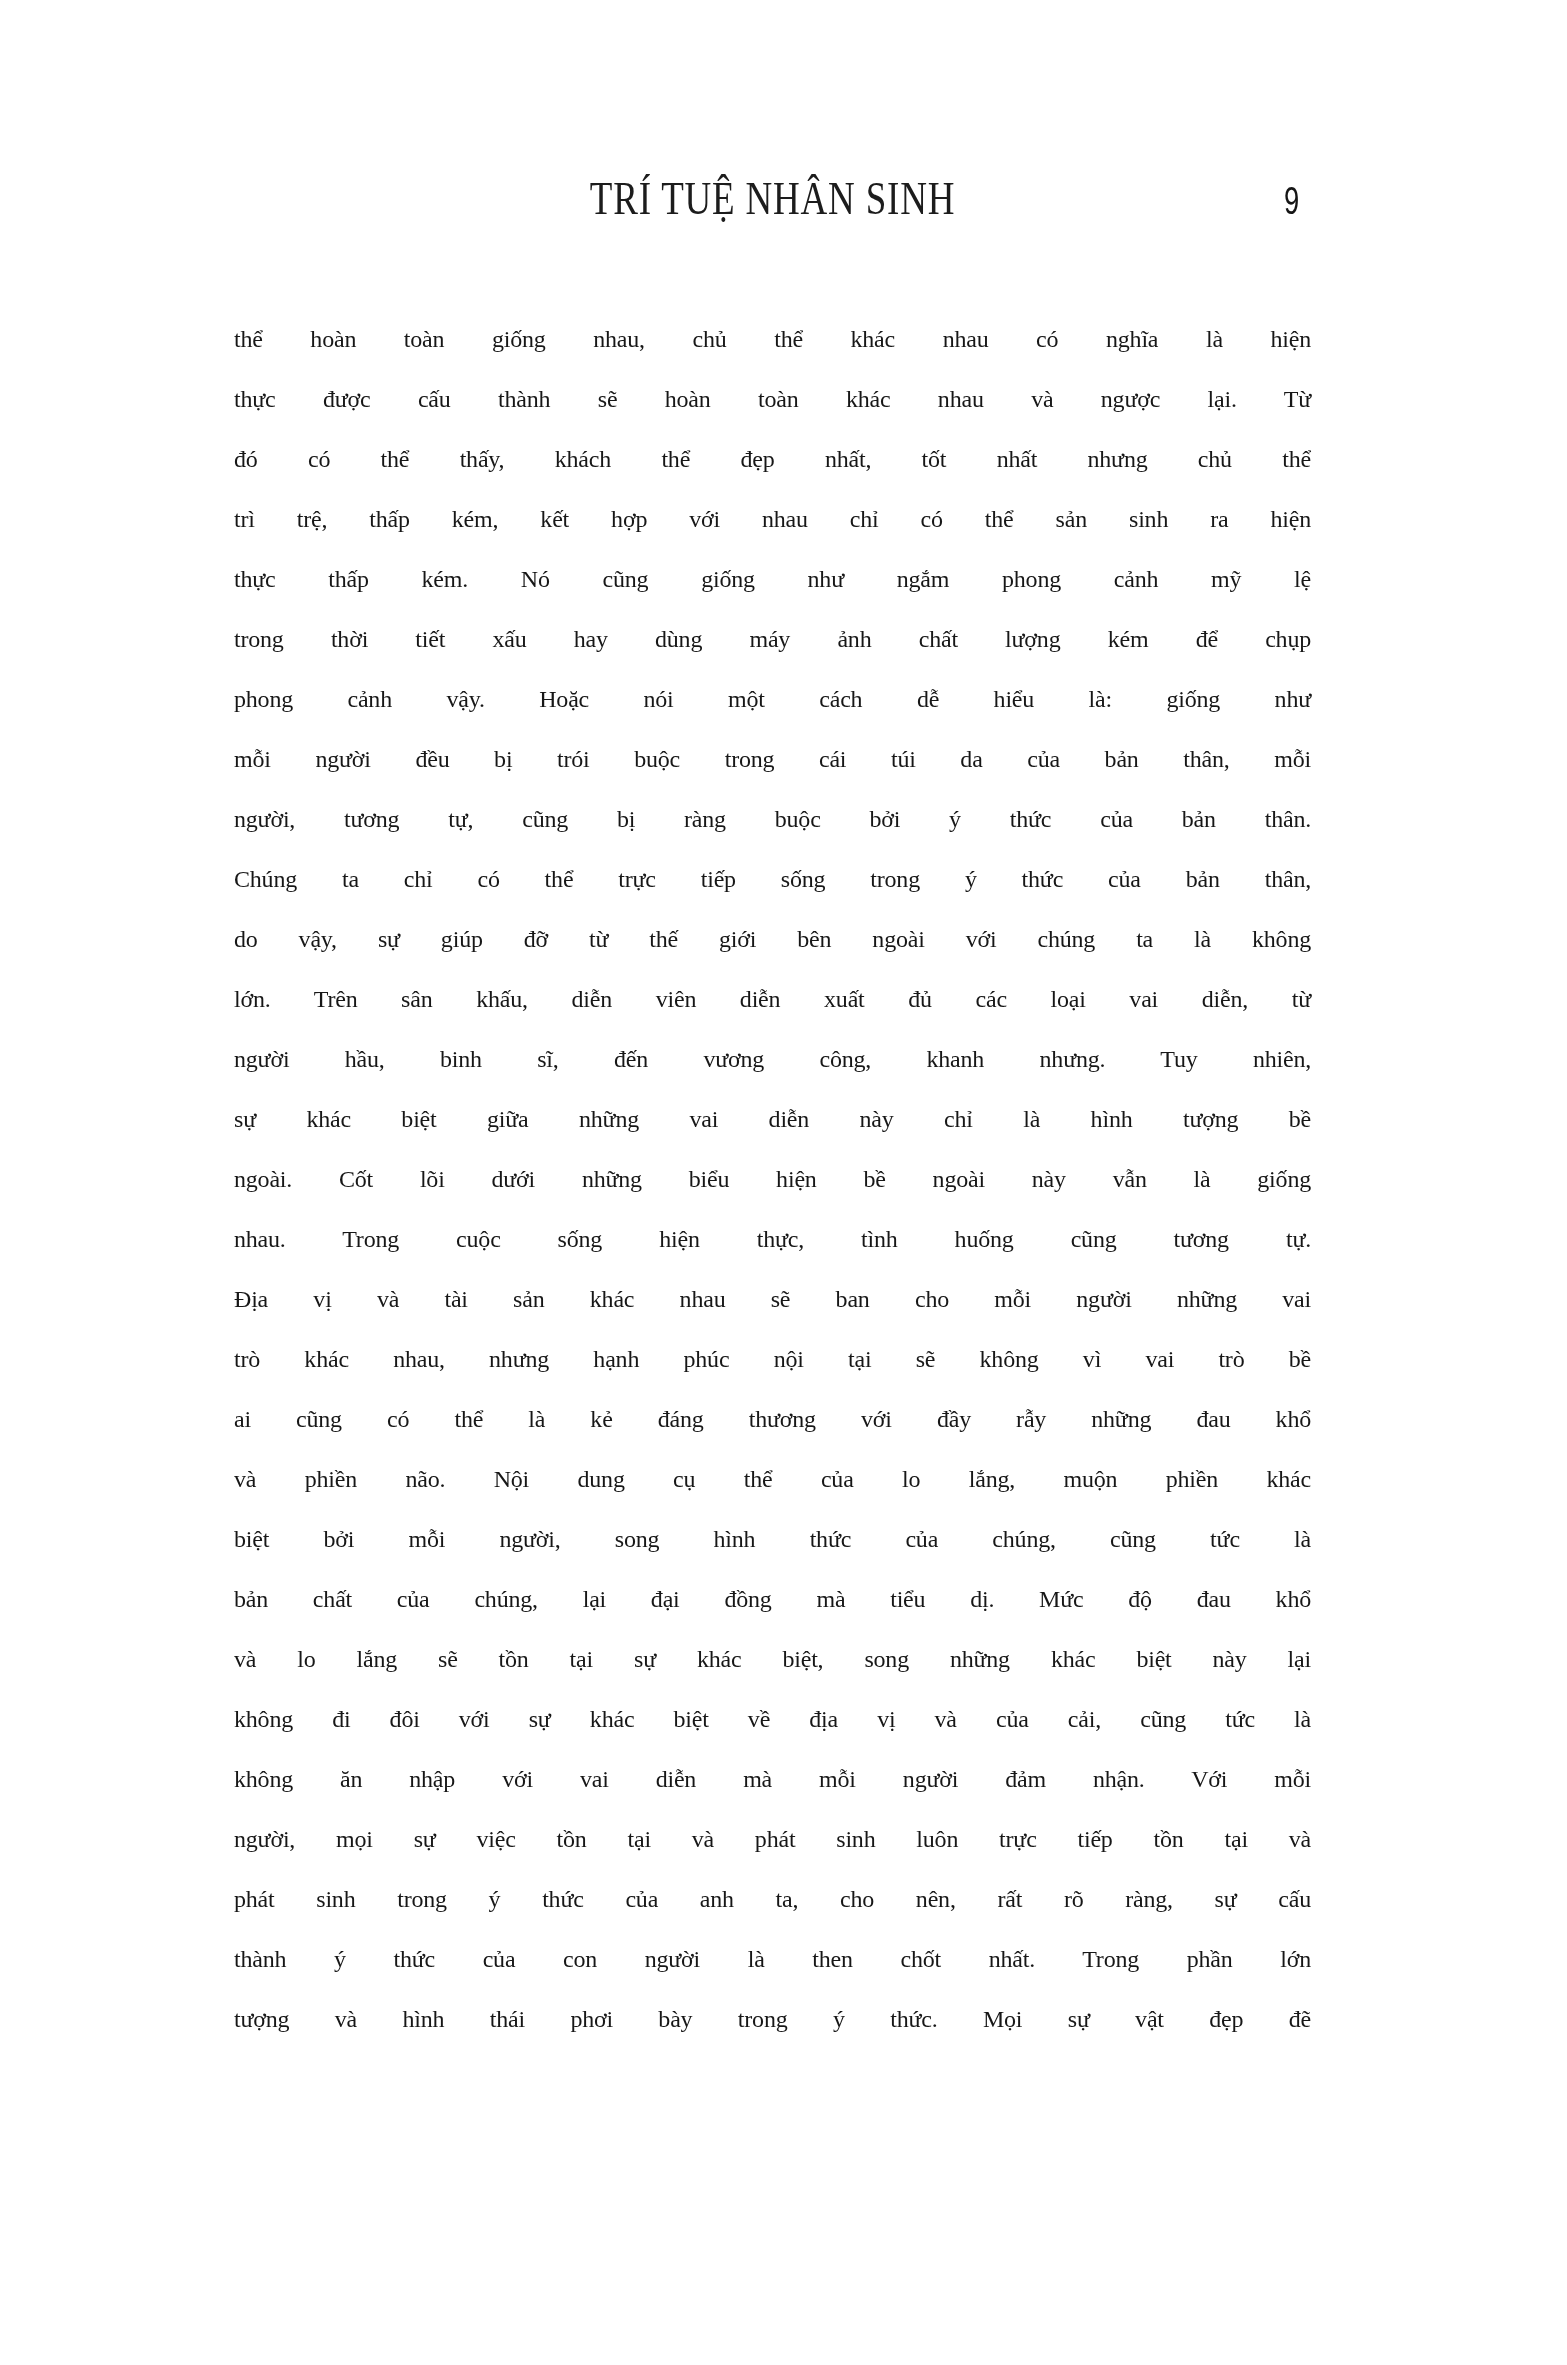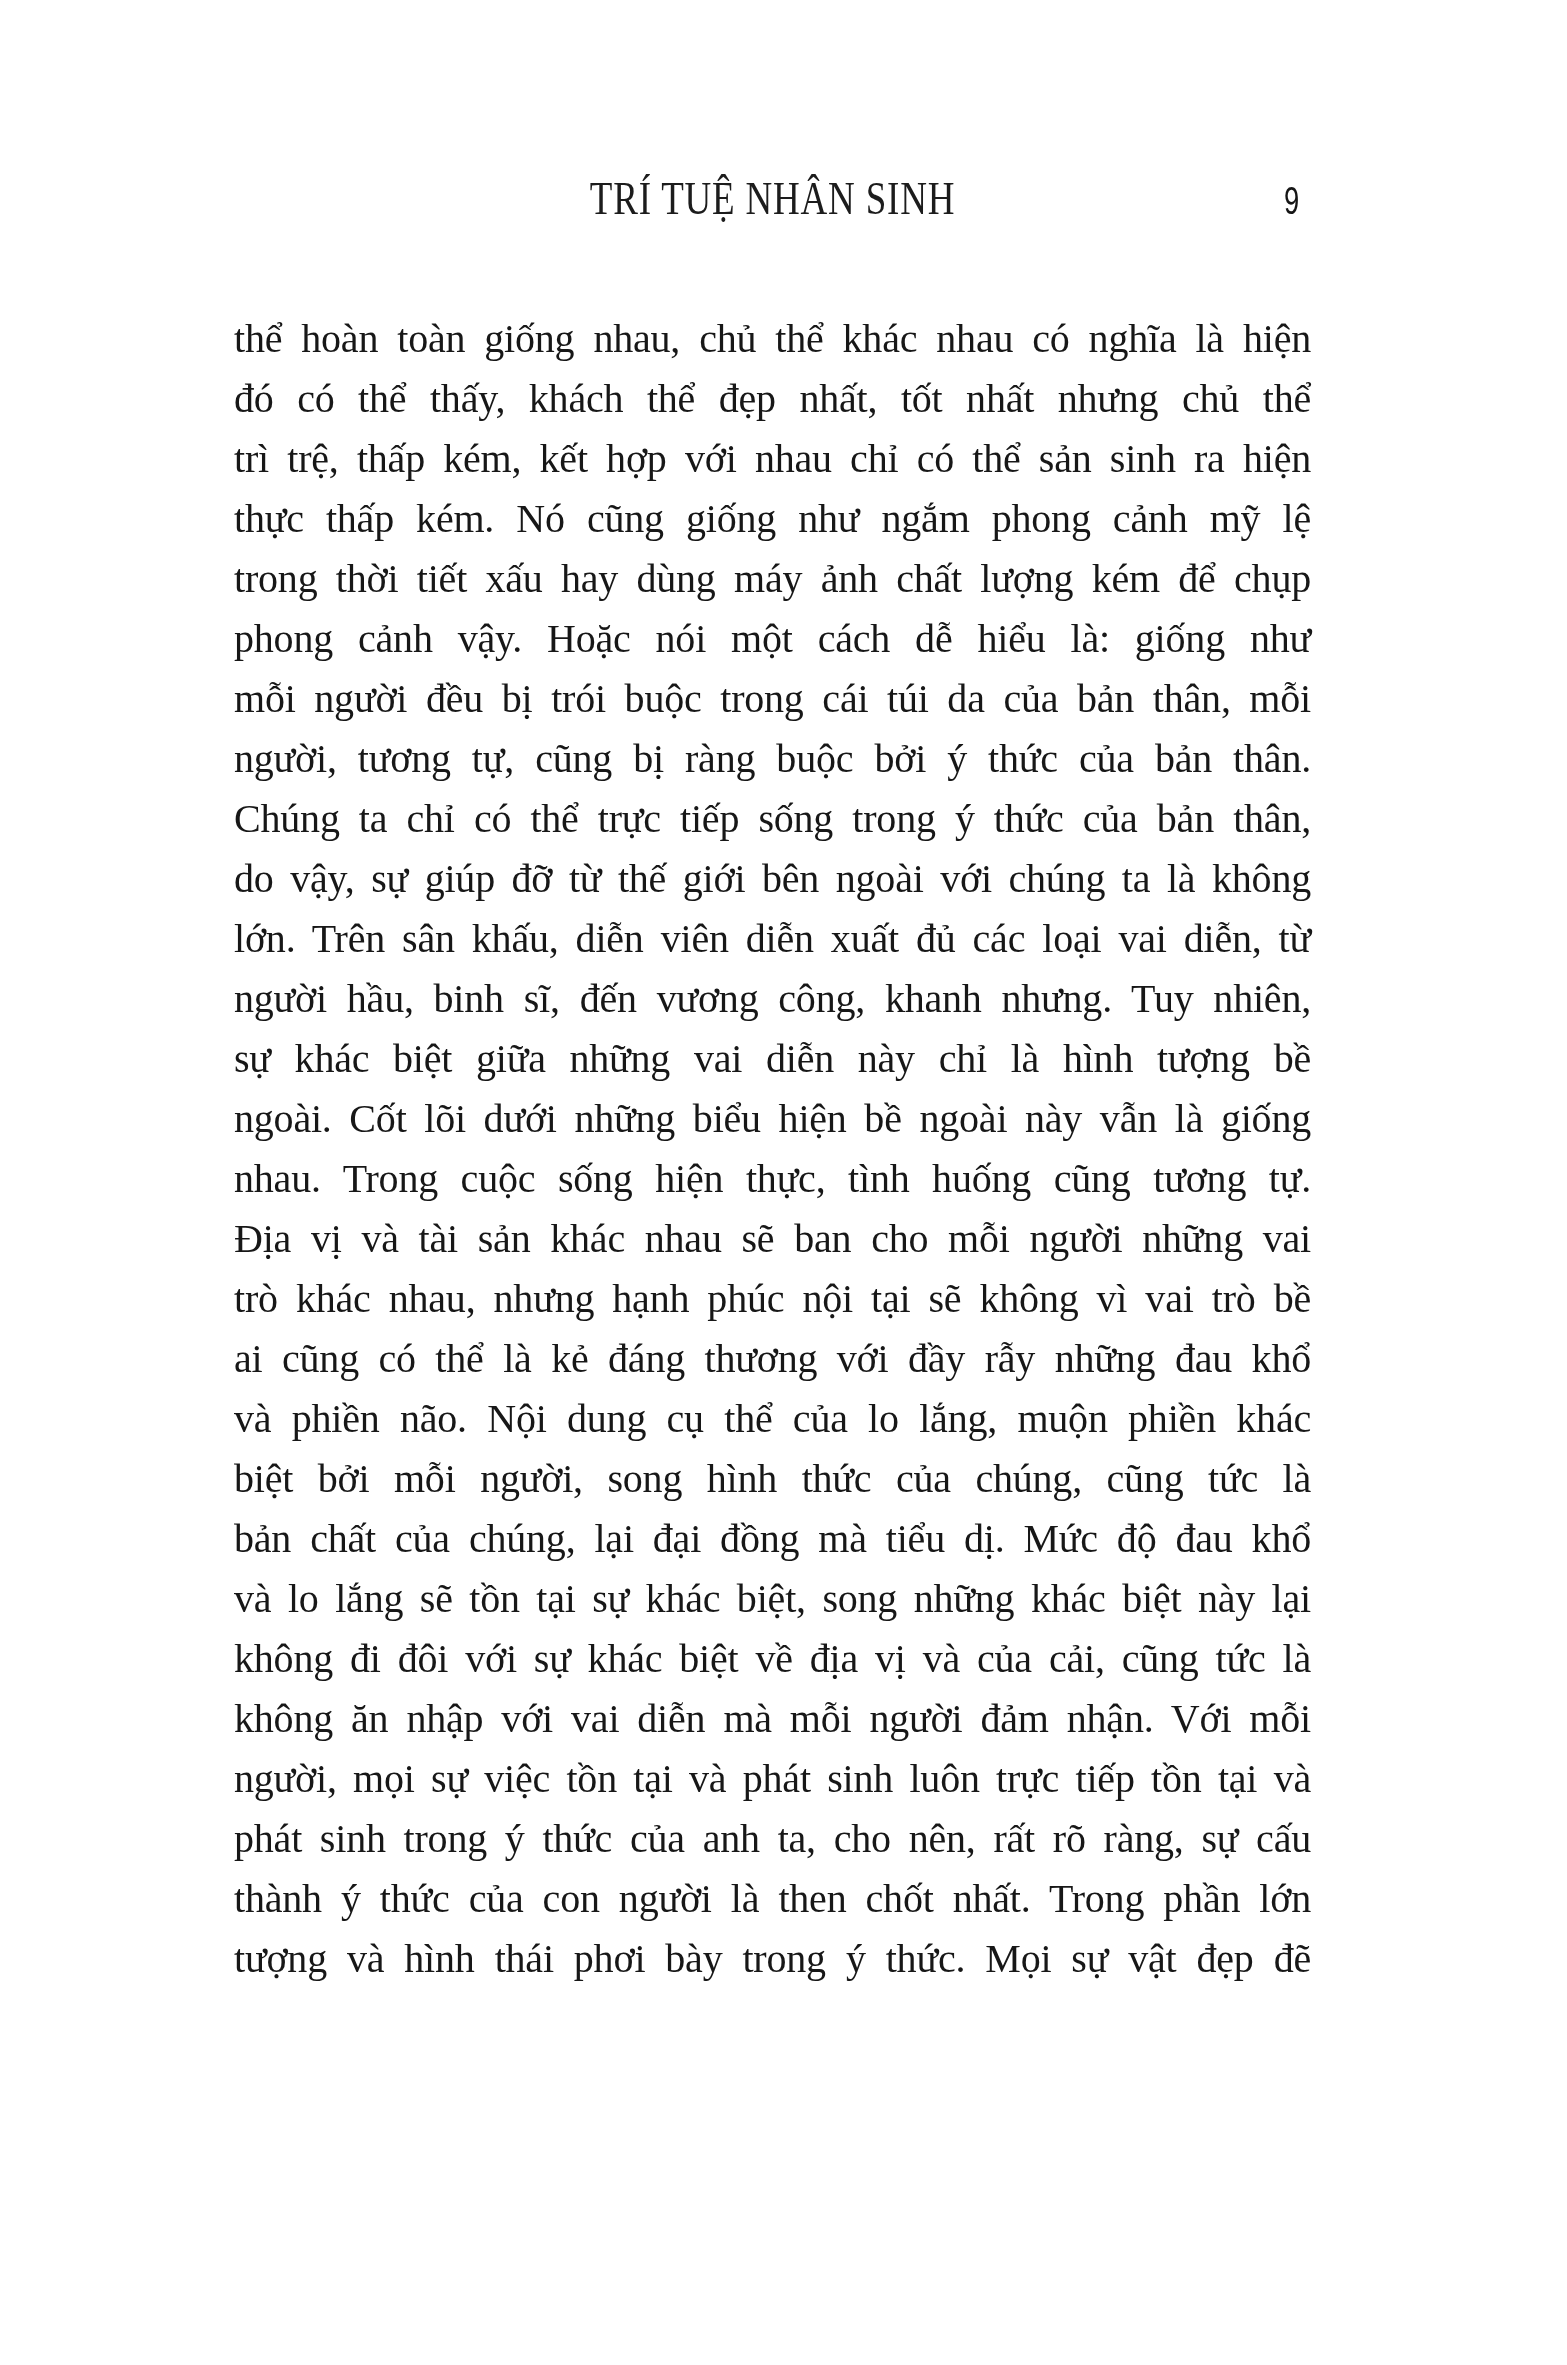--- a/index.html
+++ b/index.html
@@ -48,39 +48,40 @@
     color: #151515;
     transform: scaleX(0.72);
     transform-origin: 100% 50%;
   }
   .body-text {
     position: absolute;
     left: 234px;
     top: 309px;
     width: 1077px;
     color: #171717;
-    font-size: 40px;
+    font-size: 24px;
     line-height: 60px;
     letter-spacing: -0.2px;
   }
   .line {
     text-align: justify;
     text-align-last: justify;
   }
 </style>
 </head>
 <body>
 
 <div class="page">
   <div class="header-row">
     <div class="running-title">TRÍ TUỆ NHÂN SINH</div>
     <div class="page-number">9</div>
   </div>
   <div class="body-text">
       <div class="line">thể hoàn toàn giống nhau, chủ thể khác nhau có nghĩa là hiện</div>
+      <div class="line">thực được cấu thành sẽ hoàn toàn khác nhau và ngược lại. Từ</div>
       <div class="line">đó có thể thấy, khách thể đẹp nhất, tốt nhất nhưng chủ thể</div>
       <div class="line">trì trệ, thấp kém, kết hợp với nhau chỉ có thể sản sinh ra hiện</div>
       <div class="line">thực thấp kém. Nó cũng giống như ngắm phong cảnh mỹ lệ</div>
       <div class="line">trong thời tiết xấu hay dùng máy ảnh chất lượng kém để chụp</div>
       <div class="line">phong cảnh vậy. Hoặc nói một cách dễ hiểu là: giống như</div>
       <div class="line">mỗi người đều bị trói buộc trong cái túi da của bản thân, mỗi</div>
       <div class="line">người, tương tự, cũng bị ràng buộc bởi ý thức của bản thân.</div>
       <div class="line">Chúng ta chỉ có thể trực tiếp sống trong ý thức của bản thân,</div>
       <div class="line">do vậy, sự giúp đỡ từ thế giới bên ngoài với chúng ta là không</div>
       <div class="line">lớn. Trên sân khấu, diễn viên diễn xuất đủ các loại vai diễn, từ</div>

